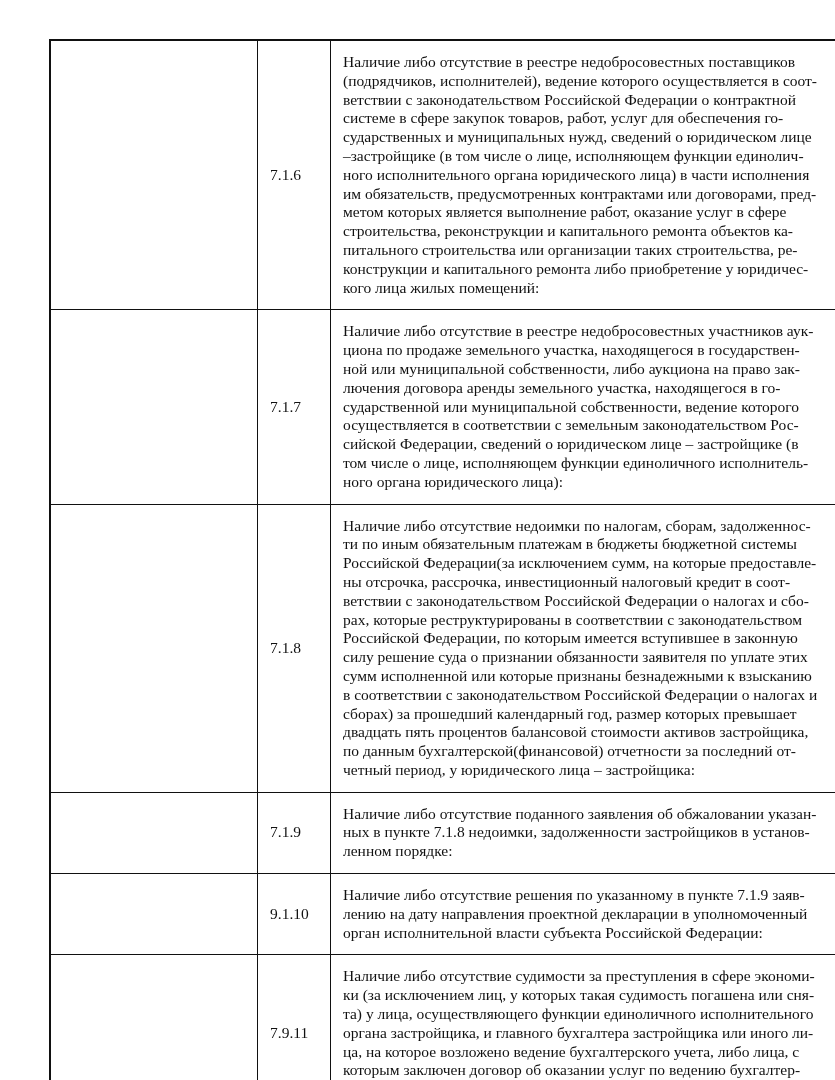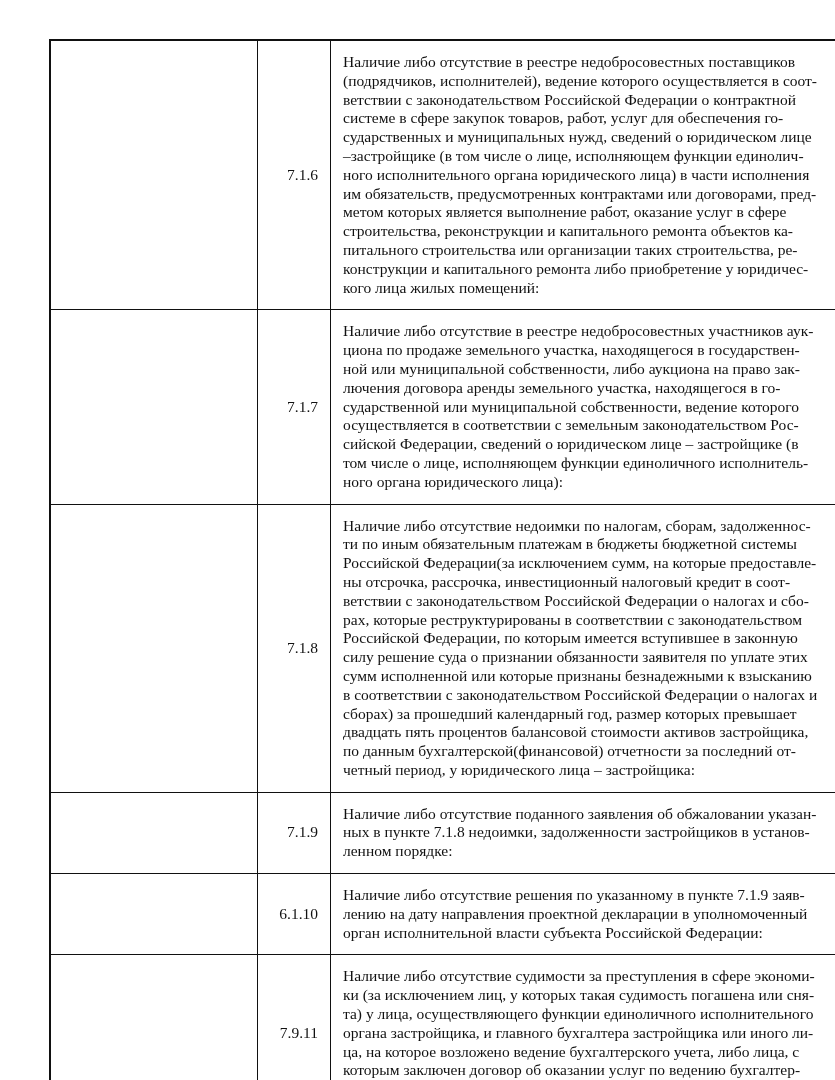--- a/index.html
+++ b/index.html
@@ -33,21 +33,21 @@
     font-size: 15.5px;
     line-height: 18.8px;
     padding: 12px;
   }
   td.cell-empty {
     width: 182px;
   }
   td.cell-number {
     width: 48px;
     vertical-align: middle;
-    text-align: right;
+    text-align: left;
     padding-left: 3px;
     font-size: 16px;
   }
   td.cell-text {
     width: 506px;
     vertical-align: top;
     padding: 1px 2px 2px 3px;
     white-space: pre-line;
     text-align: left;
   }
@@ -108,21 +108,21 @@
       </tr>
       <tr>
         <td class="cell-empty"></td>
         <td class="cell-number">7.1.9</td>
         <td class="cell-text">Наличие либо отсутствие поданного заявления об обжаловании указан-
 ных в пункте 7.1.8 недоимки, задолженности застройщиков в установ-
 ленном порядке:</td>
       </tr>
       <tr>
         <td class="cell-empty"></td>
-        <td class="cell-number">6.1.10</td>
+        <td class="cell-number">9.1.10</td>
         <td class="cell-text">Наличие либо отсутствие решения по указанному в пункте 7.1.9 заяв-
 лению на дату направления проектной декларации в уполномоченный
 орган исполнительной власти субъекта Российской Федерации:</td>
       </tr>
       <tr>
         <td class="cell-empty"></td>
         <td class="cell-number">7.9.11</td>
         <td class="cell-text">Наличие либо отсутствие судимости за преступления в сфере экономи-
 ки (за исключением лиц, у которых такая судимость погашена или сня-
 та) у лица, осуществляющего функции единоличного исполнительного

